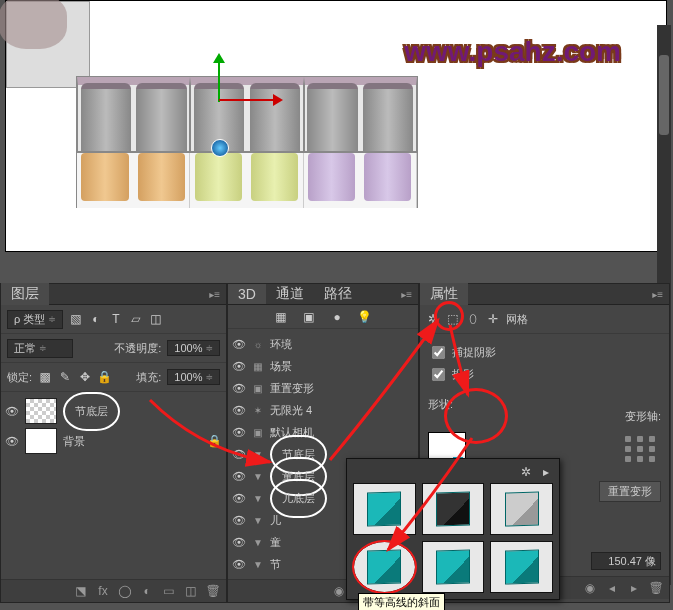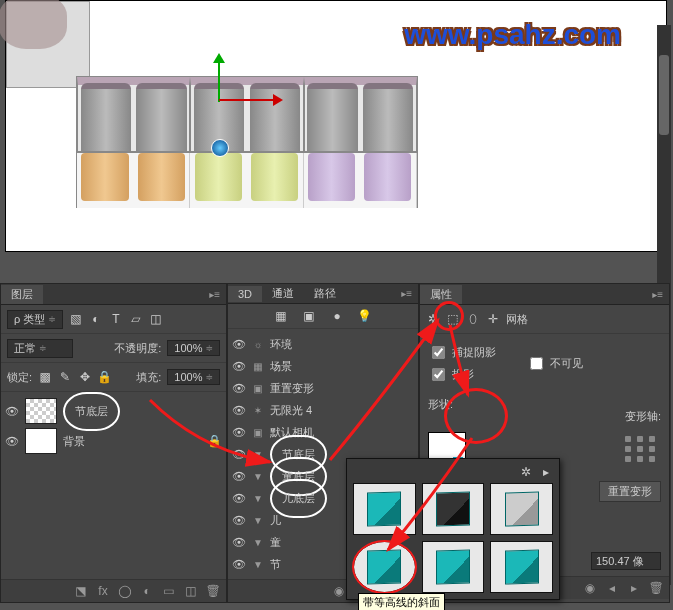--- a/index.html
+++ b/index.html
@@ -1,38 +1,38 @@
 <!DOCTYPE html>
 <html><head>
 <meta charset="utf-8">
 <style>
 body{margin:0;background:#535353;font-family:"Microsoft YaHei",sans-serif;font-size:11px;color:#ccc;overflow:hidden;width:673px;height:610px;position:relative}
 .canvas{position:absolute;left:5px;top:0;width:660px;height:250px;background:#fff;border:1px solid #000}
 .grid-corner{position:absolute;left:0;top:0;width:82px;height:85px;background:linear-gradient(#ddd,#ddd) 0 0/8px 8px,linear-gradient(90deg,#ddd 1px,transparent 1px) 0 0/8px 8px,linear-gradient(#ddd 1px,transparent 1px) 0 0/8px 8px;background-color:#f0f0f0;border:1px solid #999}
 .grid-corner::before{content:"";position:absolute;left:-8px;top:-8px;width:68px;height:55px;background:#a59090;border-radius:40%;opacity:.6}
-.watermark{position:absolute;right:45px;top:18px;font:700 28px Arial;color:#1d4ed8;text-shadow:2px 2px 0 #7a3a1a,-2px -2px 0 #7a3a1a,2px -2px 0 #7a3a1a,-2px 2px 0 #7a3a1a}
+.watermark{position:absolute;right:45px;top:35px;font:700 28px Arial;color:#701a75;text-shadow:2px 2px 0 #7a3a1a,-2px -2px 0 #7a3a1a,2px -2px 0 #7a3a1a,-2px 2px 0 #7a3a1a}
 .model{position:absolute;left:70px;top:75px;width:340px;height:130px;border:1px solid #888}
 .top-row{display:flex;height:75px}
 .slot{flex:1;background:#e8e8e8;border:1px solid #888;position:relative;display:flex;justify-content:space-around;align-items:flex-end;border-top:8px solid #baa5b5}
 .cyl{width:45%;height:62px;background:linear-gradient(90deg,#888,#bbb,#888);border-radius:6px 6px 0 0;border-top:6px solid #837580}
 .bot-row{display:flex;height:55px;background:#f5f5f5;border-top:1px solid #888}
 .bslot{flex:1;display:flex;justify-content:space-around;align-items:flex-start;border-right:1px solid #ccc}
 .jar{width:42%;height:48px;border-radius:4px}
 .o{background:linear-gradient(90deg,#d4a060,#f0c890,#d4a060)}
 .g{background:linear-gradient(90deg,#c8d080,#e8f0b0,#c8d080)}
 .p{background:linear-gradient(90deg,#b8a0c8,#d8c8e8,#b8a0c8)}
 .gizmo-y{position:absolute;left:212px;top:56px;width:2px;height:45px;background:#0a0;}
 .gizmo-y::before{content:"";position:absolute;left:-5px;top:-10px;border:6px solid transparent;border-bottom:10px solid #0a0}
 .gizmo-x{position:absolute;left:213px;top:98px;width:60px;height:2px;background:#c00}
 .gizmo-x::after{content:"";position:absolute;right:-10px;top:-5px;border:6px solid transparent;border-left:10px solid #c00}
 .gizmo-c{position:absolute;left:205px;top:138px;width:16px;height:16px;border-radius:50%;background:radial-gradient(#6cf,#048);border:1px solid #fff}
 .panels{position:absolute;left:0;top:283px;width:670px;height:320px;display:flex;background:#4a4a4a}
 .panel{background:#454545;border:1px solid #252525;display:flex;flex-direction:column}
 .tabs{display:flex;background:#383838;border-bottom:1px solid #222;height:20px;align-items:center}
-.tab{padding:2px 10px;font-size:11px;color:#ccc}
+.tab{padding:2px 10px;font-size:14px;color:#ccc}
 .tab.on{background:#4a4a4a}
 .tab-close{margin-left:auto;padding:0 6px;color:#999;font-size:10px}
 .tool-row{display:flex;align-items:center;padding:3px 6px;gap:6px;border-bottom:1px solid #3a3a3a;height:22px}
 .sel{background:#333;border:1px solid #222;padding:1px 6px;color:#ccc;font-size:11px;display:flex;align-items:center;gap:3px}
 .sel::after{content:"≑";font-size:9px;color:#888}
 .ico{width:14px;height:14px;display:inline-flex;align-items:center;justify-content:center;color:#ccc;font-size:12px}
 .layer-list{padding:4px 0;flex:1}
 .layer{display:flex;align-items:center;padding:2px 4px;gap:6px;height:26px}
 .eye{width:14px;text-align:center;color:#ccc}
 .thumb{width:30px;height:24px;background:#fff;border:1px solid #222;background-image:linear-gradient(45deg,#ccc 25%,transparent 25%,transparent 75%,#ccc 75%),linear-gradient(45deg,#ccc 25%,transparent 25%,transparent 75%,#ccc 75%);background-size:8px 8px;background-position:0 0,4px 4px}
@@ -44,21 +44,21 @@
 .p3d .row3d .ico{width:12px;font-size:10px;color:#999}
 .indent1{padding-left:22px}
 .prop-body{padding:6px 8px;font-size:11px}
 .chk{display:flex;align-items:center;gap:4px;margin:3px 0}
 .chk input{accent-color:#888}
 .swatch-big{width:36px;height:36px;background:#fff;border:1px solid #000;display:inline-block;position:relative}
 .swatch-big::after{content:"";position:absolute;right:2px;bottom:2px;width:10px;height:10px;background:#1ac}
 .btn{background:#555;border:1px solid #333;padding:2px 8px;color:#ccc;font-size:11px}
 .dots-grid{display:grid;grid-template-columns:repeat(3,8px);gap:4px}
 .dots-grid span{width:6px;height:6px;background:#888;border-radius:1px}
-.num-field{background:#333;border:1px solid #222;padding:2px 4px;color:#ccc;width:60px;text-align:left;font-size:11px}
+.num-field{background:#333;border:1px solid #222;padding:2px 4px;color:#ccc;width:60px;text-align:right;font-size:11px}
 .popup{position:absolute;left:346px;top:458px;width:200px;background:#3a3a3a;border:1px solid #111;box-shadow:2px 2px 6px rgba(0,0,0,.6);padding:6px}
 .popup-hdr{display:flex;justify-content:flex-end;gap:6px;padding-bottom:4px}
 .popup-grid{display:grid;grid-template-columns:repeat(3,1fr);gap:6px}
 .preset{height:50px;background:#e8e8e8;border:1px solid #111;position:relative;display:flex;align-items:center;justify-content:center}
 .cube{width:32px;height:32px;background:linear-gradient(135deg,#1bb8b8 60%,#0a7a7a 60%);transform:skewY(-2deg);border:1px solid #066}
 .preset.sel2{outline:2px solid #ef1a1a;outline-offset:-1px;border-radius:50%}
 .tooltip{position:absolute;left:358px;top:593px;background:#ffffe0;color:#000;border:1px solid #000;padding:1px 4px;font-size:11px;white-space:nowrap}
 svg.arrows{position:absolute;left:0;top:0;pointer-events:none}
 .red-circ{position:absolute;border:3px solid #ef1a1a;border-radius:50%}
 .scrolly{position:absolute;right:2px;top:25px;bottom:25px;width:14px;background:#333}
@@ -255,24 +255,20 @@
         <div>
           <label class="chk">
               <input type="checkbox" checked="" style="">
               <span>捕捉阴影</span>
             </label>
           <label class="chk">
               <input type="checkbox" checked="" style="">
               <span>投影</span>
             </label>
         </div>
-        <label class="chk">
-            <input type="checkbox" style="">
-            <span>不可见</span>
-          </label>
       </div>
       <div style="display:flex;align-items:center;gap:20px;margin-top:10px">
         <div>
           <div style="margin-bottom:20px">形状:</div>
           <span class="swatch-big"></span>
           <span class="ico">▾</span>
         </div>
         <div style="margin-left:auto">
           <div style="margin-bottom:12px">变形轴:</div>
           <div class="dots-grid">

